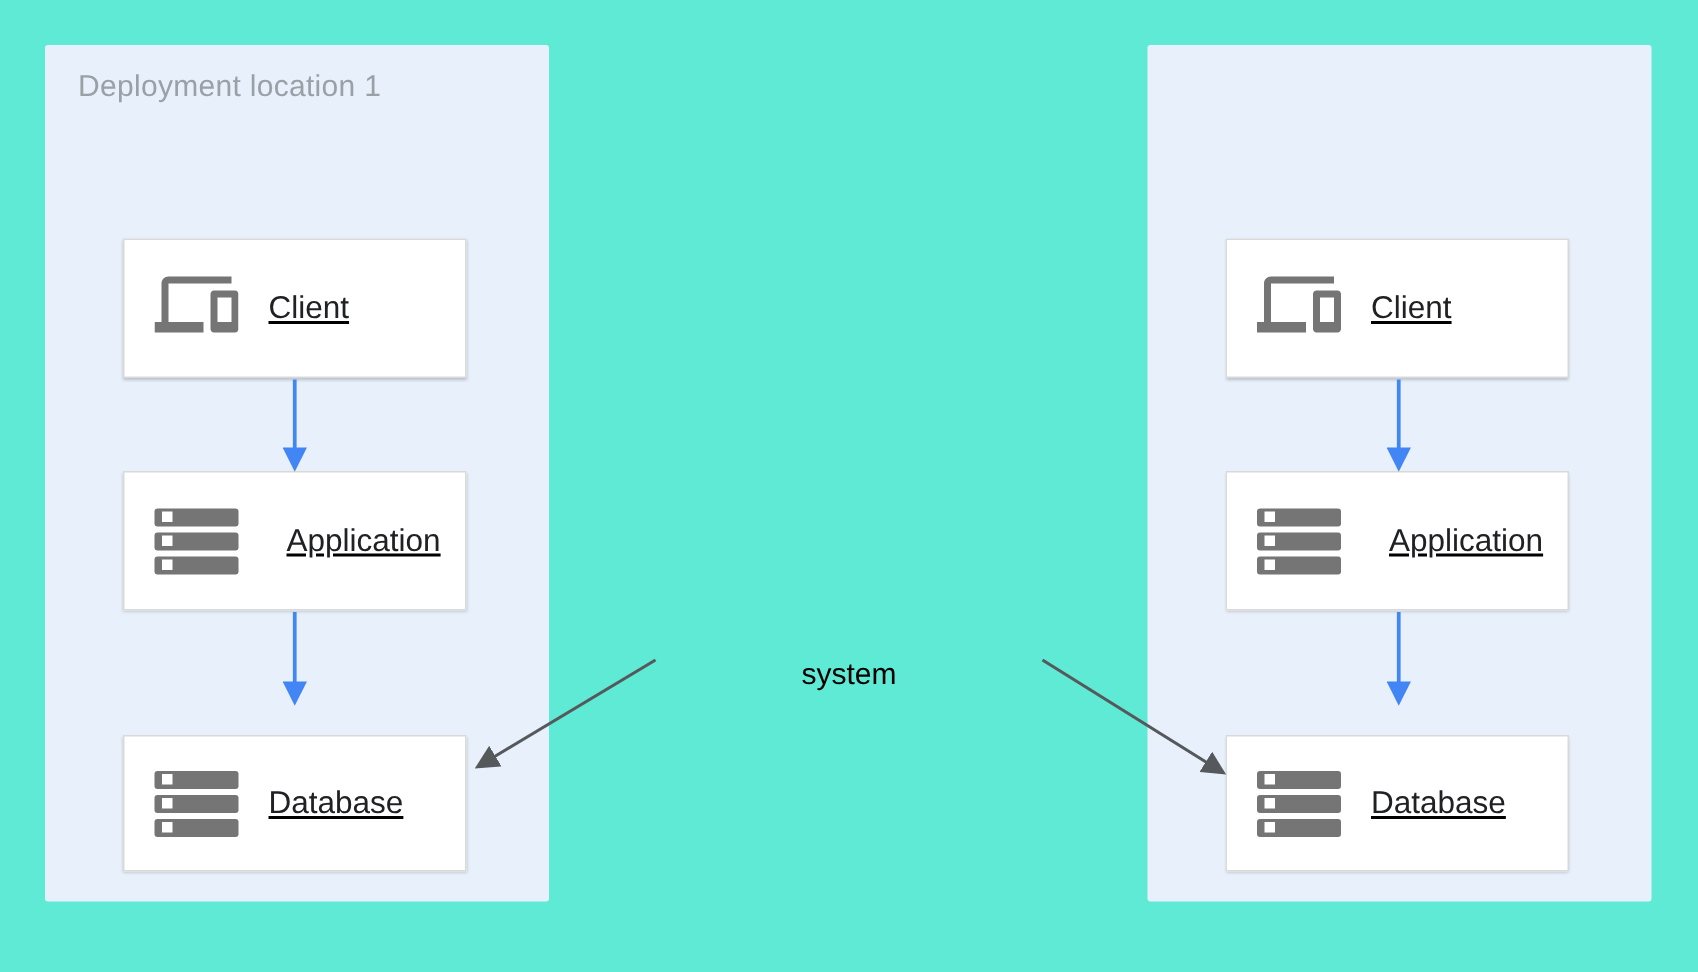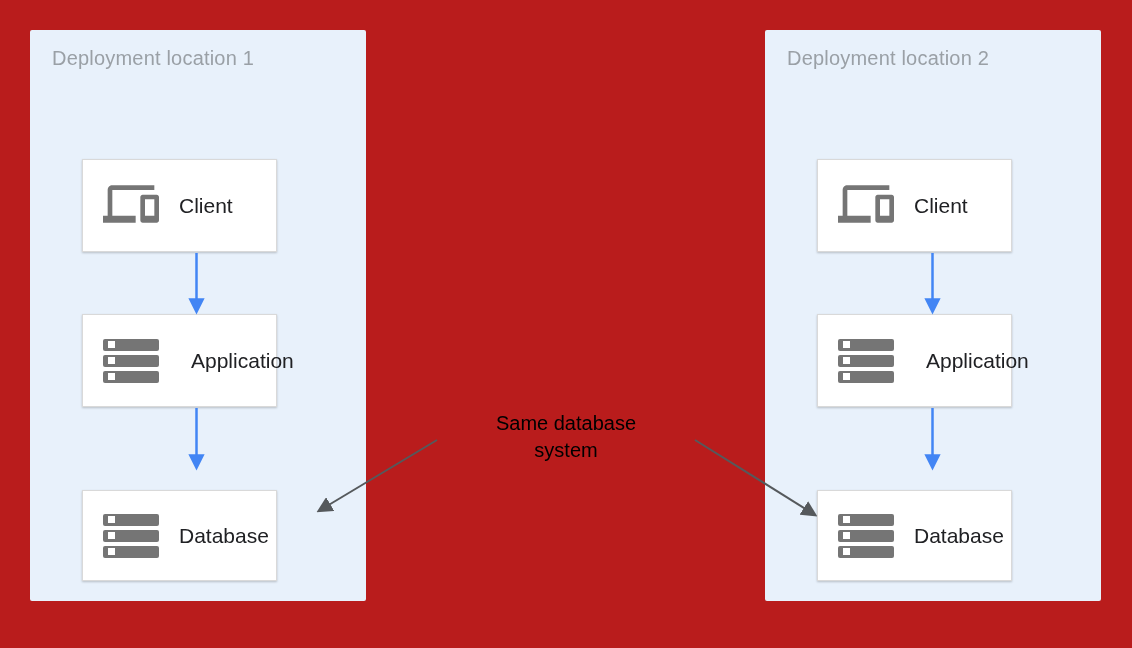--- a/index.html
+++ b/index.html
@@ -1,20 +1,20 @@
 <!DOCTYPE html>
 <html><head>
 <meta charset="utf-8">
 <style>
   html, body { margin: 0; padding: 0; background: #ffffff; }
   .canvas {
     position: relative;
     width: 1132px;
     height: 648px;
-    background: #b91c1c;
+    background: #5eead4;
     font-family: "Liberation Sans", sans-serif;
     overflow: hidden;
   }
   .panel {
     position: absolute;
     top: 30px;
     width: 336px;
     height: 571px;
     background: #E8F1FB;
     border-radius: 2px;
@@ -27,29 +27,30 @@
     left: 22px;
     font-size: 20px;
     line-height: 24px;
     color: #9AA0A6;
     letter-spacing: 0.2px;
     white-space: nowrap;
   }
   .node {
     position: absolute;
     left: 52px;
-    width: 195px;
+    width: 229px;
     height: 93px;
     background: #ffffff;
     border: 1px solid #D9D9D9;
     box-shadow: 0 1px 2px rgba(60,64,67,0.28);
     box-sizing: border-box;
     display: flex;
     align-items: center;
     padding-left: 20px;
+    text-decoration: underline;
   }
   .node-client      { top: 129px; }
   .node-application { top: 284px; gap: 12px; }
   .node-database    { top: 440px; height: 91px; margin-top: 20px; }
   .node-label {
     font-size: 21px;
     color: #202124;
     margin-left: 20px;
     white-space: nowrap;
   }
@@ -123,21 +124,20 @@
       <span class="icon storage-icon">
         <span class="storage-bar"></span>
           <span class="storage-bar"></span>
           <span class="storage-bar"></span>
       </span>
       <span class="node-label">Database</span>
     </div>
   </div>
 
   <div class="panel panel-right">
-    <div class="panel-label">Deployment location 2</div>
 
     <div class="node node-client">
       <span class="icon">
         <svg width="56" height="42" viewBox="0 3 24 18" aria-hidden="true">
           <path fill="#757575" d="M4 6h18V4H4c-1.1 0-2 .9-2 2v11H0v3h14v-3H4V6zm19 2h-6c-.55 0-1 .45-1 1v10c0 .55.45 1 1 1h6c.55 0 1-.45 1-1V9c0-.55-.45-1-1-1zm-1 9h-4v-7h4v7z"></path>
         </svg>
       </span>
       <span class="node-label">Client</span>
     </div>
 
@@ -175,17 +175,17 @@
       <line x1="932.5" y1="253" x2="932.5" y2="308" marker-end="url(#mblue)"></line>
       <line x1="932.5" y1="408" x2="932.5" y2="464" marker-end="url(#mblue)"></line>
     </g>
     <g stroke="#55595C" stroke-width="2">
       <line x1="437" y1="440" x2="322" y2="509" marker-end="url(#mdark)"></line>
       <line x1="695" y1="440" x2="812" y2="513" marker-end="url(#mdark)"></line>
     </g>
   </svg>
 
   <div class="annotation">
-    <span>Same database</span><br>
+    <br>
     <span>system</span>
   </div>
 
 </div>
 
 </body></html>

